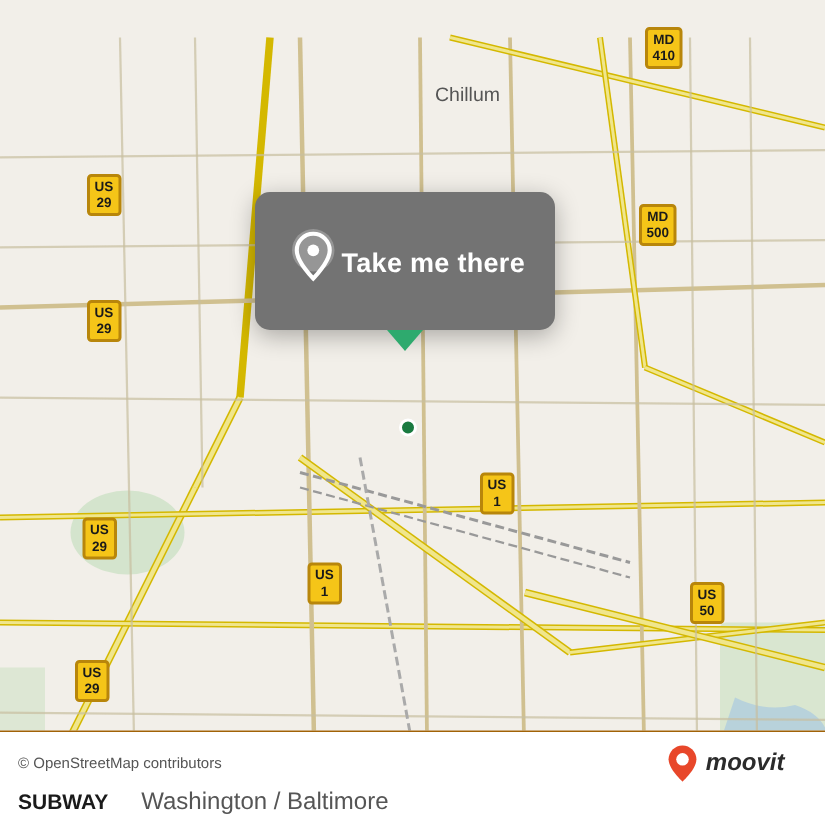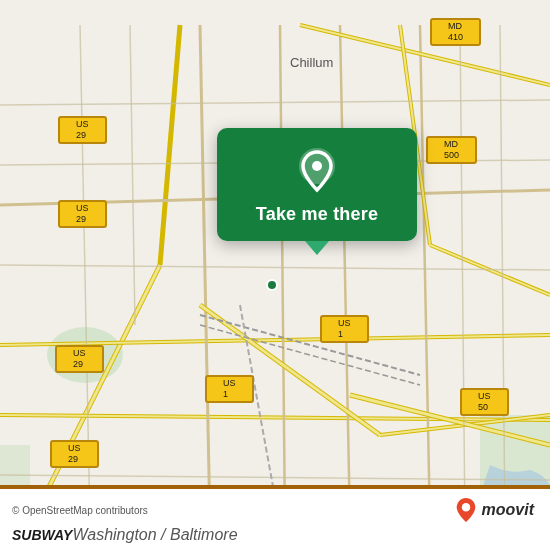--- a/index.html
+++ b/index.html
@@ -33,29 +33,28 @@
       width: 100%;
       height: 100%;
     }
 
     
     .popup-card {
       position: absolute;
       top: 128px;
       left: 170px;
       width: 200px;
-      background: #15803d;
+      background: #737373;
       border-radius: 10px;
       display: flex;
-      flex-direction: column;
+      flex-direction: row;
       align-items: center;
       padding: 18px 20px 16px 20px;
       box-shadow: 0 4px 16px rgba(0,0,0,0.3);
       z-index: 10;
-      margin-left: 47px;
     }
 
     .popup-card::after {
       content: '';
       position: absolute;
       bottom: -14px;
       left: 50%;
       transform: translateX(-50%);
       width: 0;
       height: 0;
@@ -78,36 +77,36 @@
       white-space: nowrap;
     }
 
     
     .shield {
       position: absolute;
       background: #f5c518;
       border: 2px solid #b8860b;
       border-radius: 3px;
       font-size: 9px;
-      font-weight: normal;
+      font-weight: bold;
       color: #1a1a1a;
-      padding: 1px 16px;
+      padding: 1px 3px;
       line-height: 1.2;
-      text-align: left;
+      text-align: center;
     }
 
     
     .bottom-bar {
       position: absolute;
       bottom: 0;
       left: 0;
       right: 0;
       background: #ffffff;
-      padding: 8px 16px 6px 12px;
-      border-top: 4px solid #a16207;
+      padding: 8px 27px 6px 12px;
+      border-top: 1px solid #a16207;
       z-index: 20;
     }
 
     .bottom-bar-top {
       display: flex;
       align-items: center;
       justify-content: space-between;
     }
 
     .osm-credit {
@@ -140,23 +139,22 @@
       margin-top: 4px;
     }
 
     .bottom-bar-subtitle {
       font-size: 16px;
       color: #555;
     }
 
     .bottom-title-row {
       display: flex;
-      gap: 0;
+      gap: 22px;
       align-items: baseline;
-      font-style: italic;
     }
   </style>
 </head>
 <body>
 
 <div id="map-container">
   <div class="map-bg"></div>
 
   <svg class="map-svg" viewBox="0 0 550 500" xmlns="http://www.w3.org/2000/svg">
 

